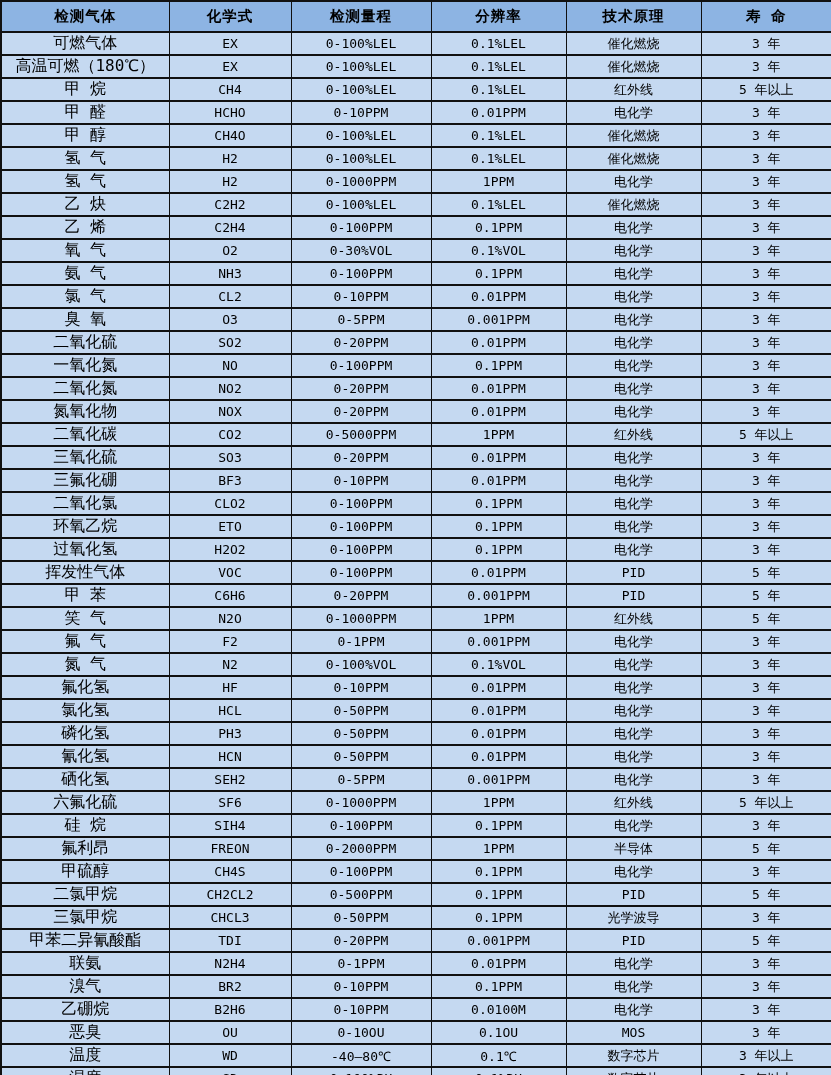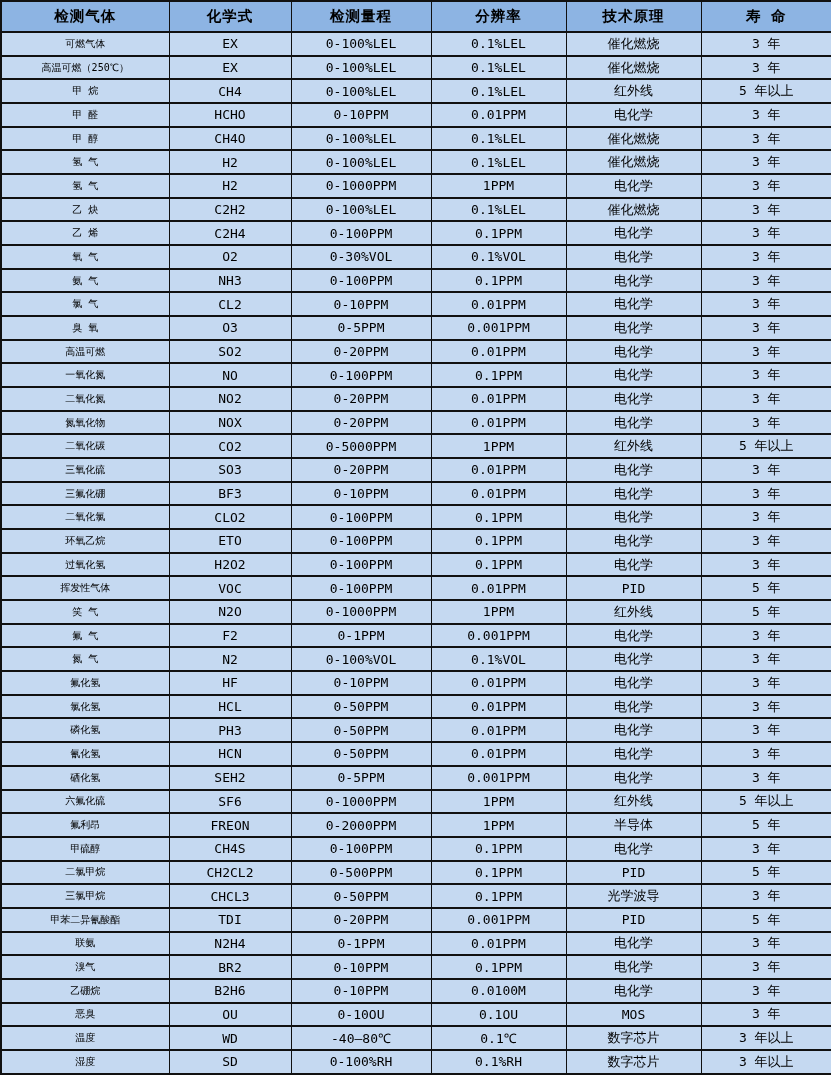--- a/index.html
+++ b/index.html
@@ -39,21 +39,21 @@
     background: var(--header-bg, #8db4e3);
     font-weight: bold;
     font-size: 14.5px;
     letter-spacing: 1px;
   }
   table.spec-table td {
     background: var(--row-bg, #c5d9f1);
     font-size: 13px;
   }
   table.spec-table td.c0 {
-    font-size: 10px;
+    font-size: 16px;
   }
 </style>
 </head>
 <body>
 
 <div class="page">
   <table class="spec-table">
     <colgroup>
       <col style="width:168px">
       <col style="width:122px">
@@ -75,21 +75,21 @@
     <tbody id="body-rows">
         <tr>
           <td class="c0">可燃气体</td>
           <td class="c1">EX</td>
           <td class="c2">0-100%LEL</td>
           <td class="c3">0.1%LEL</td>
           <td class="c4">催化燃烧</td>
           <td class="c5">3 年</td>
         </tr>
         <tr>
-          <td class="c0">高温可燃（250℃）</td>
+          <td class="c0">高温可燃（180℃）</td>
           <td class="c1">EX</td>
           <td class="c2">0-100%LEL</td>
           <td class="c3">0.1%LEL</td>
           <td class="c4">催化燃烧</td>
           <td class="c5">3 年</td>
         </tr>
         <tr>
           <td class="c0">甲 烷</td>
           <td class="c1">CH4</td>
           <td class="c2">0-100%LEL</td>
@@ -171,21 +171,21 @@
         </tr>
         <tr>
           <td class="c0">臭 氧</td>
           <td class="c1">O3</td>
           <td class="c2">0-5PPM</td>
           <td class="c3">0.001PPM</td>
           <td class="c4">电化学</td>
           <td class="c5">3 年</td>
         </tr>
         <tr>
-          <td class="c0">高温可燃</td>
+          <td class="c0">二氧化硫</td>
           <td class="c1">SO2</td>
           <td class="c2">0-20PPM</td>
           <td class="c3">0.01PPM</td>
           <td class="c4">电化学</td>
           <td class="c5">3 年</td>
         </tr>
         <tr>
           <td class="c0">一氧化氮</td>
           <td class="c1">NO</td>
           <td class="c2">0-100PPM</td>
@@ -259,20 +259,28 @@
         </tr>
         <tr>
           <td class="c0">挥发性气体</td>
           <td class="c1">VOC</td>
           <td class="c2">0-100PPM</td>
           <td class="c3">0.01PPM</td>
           <td class="c4">PID</td>
           <td class="c5">5 年</td>
         </tr>
         <tr>
+          <td class="c0">甲 苯</td>
+          <td class="c1">C6H6</td>
+          <td class="c2">0-20PPM</td>
+          <td class="c3">0.001PPM</td>
+          <td class="c4">PID</td>
+          <td class="c5">5 年</td>
+        </tr>
+        <tr>
           <td class="c0">笑 气</td>
           <td class="c1">N2O</td>
           <td class="c2">0-1000PPM</td>
           <td class="c3">1PPM</td>
           <td class="c4">红外线</td>
           <td class="c5">5 年</td>
         </tr>
         <tr>
           <td class="c0">氟 气</td>
           <td class="c1">F2</td>
@@ -331,20 +339,28 @@
         </tr>
         <tr>
           <td class="c0">六氟化硫</td>
           <td class="c1">SF6</td>
           <td class="c2">0-1000PPM</td>
           <td class="c3">1PPM</td>
           <td class="c4">红外线</td>
           <td class="c5">5 年以上</td>
         </tr>
         <tr>
+          <td class="c0">硅 烷</td>
+          <td class="c1">SIH4</td>
+          <td class="c2">0-100PPM</td>
+          <td class="c3">0.1PPM</td>
+          <td class="c4">电化学</td>
+          <td class="c5">3 年</td>
+        </tr>
+        <tr>
           <td class="c0">氟利昂</td>
           <td class="c1">FREON</td>
           <td class="c2">0-2000PPM</td>
           <td class="c3">1PPM</td>
           <td class="c4">半导体</td>
           <td class="c5">5 年</td>
         </tr>
         <tr>
           <td class="c0">甲硫醇</td>
           <td class="c1">CH4S</td>

